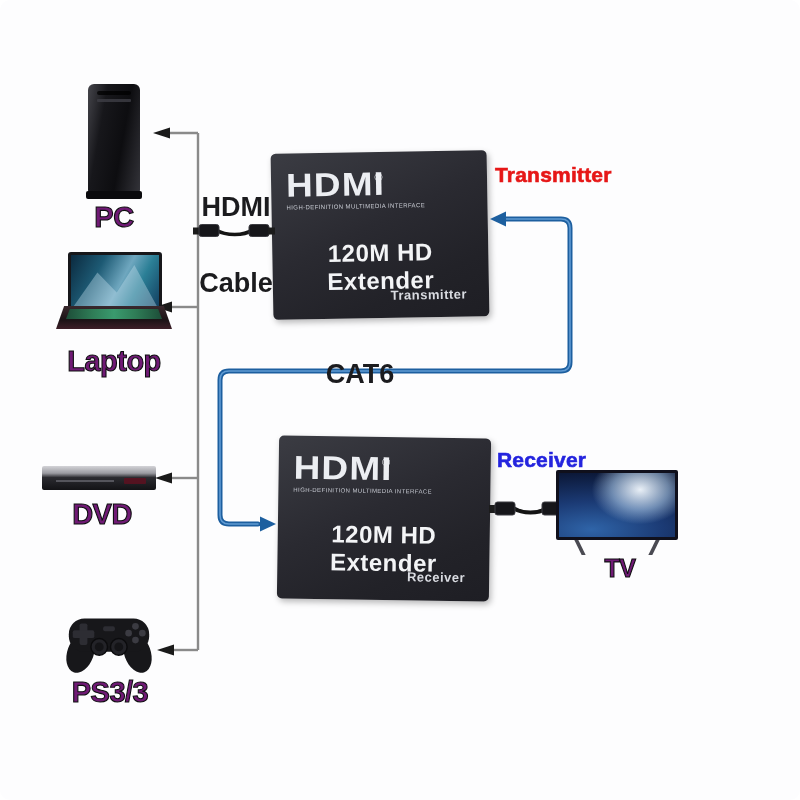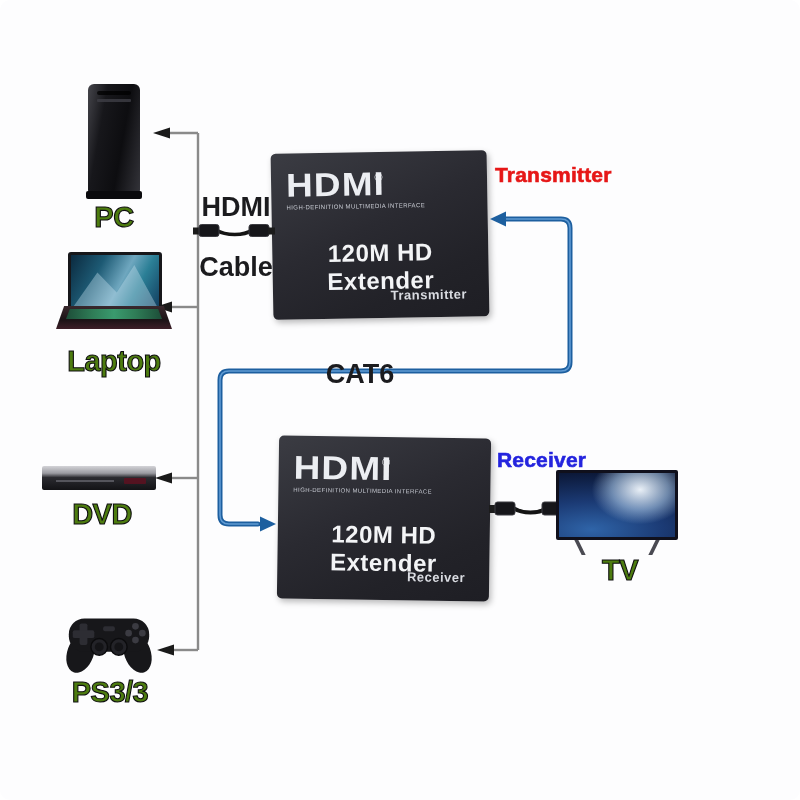--- a/index.html
+++ b/index.html
@@ -16,21 +16,21 @@
   .ext-box .reg{font-size:11px;color:#e3e5ea;vertical-align:14px;}
   .ext-box .tagline{font-size:6px;letter-spacing:.4px;color:#c7cad2;margin-top:3px;white-space:nowrap;}
   .ext-box .model{position:absolute;left:0;right:0;text-align:center;
                   font-size:24px;font-weight:700;color:#f3f4f6;letter-spacing:.5px;}
   .ext-box .role{position:absolute;font-size:13px;font-weight:700;color:#d9dbe1;letter-spacing:.5px;}
 
   
   .annot{position:absolute;font-size:21px;font-weight:800;z-index:4;
          -webkit-text-stroke:.6px currentColor;letter-spacing:.2px;}
   .cable-word{position:absolute;font-size:27px;font-weight:700;color:#1b1b1e;z-index:4;text-align:center;}
-  .device-label{position:absolute;font-weight:900;color:#4d7c0f;text-align:center;z-index:4;
+  .device-label{position:absolute;font-weight:900;color:#701a75;text-align:center;z-index:4;
                 -webkit-text-stroke:1.1px #0e0e10;letter-spacing:-.5px;}
 
   
   .pc-tower{position:absolute;left:88px;top:84px;width:52px;height:112px;border-radius:6px;z-index:3;
             background:linear-gradient(100deg,#45454b 0%,#17171b 28%,#0d0d10 62%,#34343a 100%);}
   .pc-tower .vent{position:absolute;left:9px;top:7px;width:34px;height:4px;border-radius:2px;
                   background:#000;opacity:.75;}
   .pc-tower .bay{position:absolute;left:9px;top:15px;width:34px;height:3px;border-radius:1px;
                  background:#3f3f46;opacity:.8;}
   .pc-tower .base{position:absolute;left:-2px;bottom:-3px;width:56px;height:8px;border-radius:2px;
@@ -171,22 +171,22 @@
   <div class="tv-frame">
     <div class="tv-screen"></div>
   </div>
   <div class="tv-leg" style="left:578px;top:540px;transform:skewX(26deg);"></div>
   <div class="tv-leg" style="left:652px;top:540px;transform:skewX(-26deg);"></div>
 
   <div class="device-label" style="left:88px;top:201px;width:52px;font-size:29px;">PC</div>
   <div class="device-label" style="left:48px;top:498px;width:108px;font-size:29px;">DVD</div>
   <div class="device-label" style="left:56px;top:345px;width:116px;font-size:29px;">Laptop</div>
   <div class="device-label" style="left:58px;top:676px;width:104px;font-size:29px;">PS3/3</div>
-  <div class="device-label" style="left:580px;top:554px;width:80px;font-size:29px;">TV</div>
+  <div class="device-label" style="left:580px;top:554px;width:80px;font-size:25px;">TV</div>
 
   <div class="cable-word" style="left:200px;top:192px;width:72px;">HDMI</div>
-  <div class="cable-word" style="left:198px;top:252px;width:76px;">Cable</div>
+  <div class="cable-word" style="left:198px;top:268px;width:76px;">Cable</div>
   <div class="cable-word" style="left:320px;top:359px;width:80px;">CAT6</div>
 
   <div class="annot" style="left:495px;top:163px;color:#e61717;">Transmitter</div>
   <div class="annot" style="left:497px;top:448px;color:#2424de;">Receiver</div>
 
 </div>
 
 </body></html>

